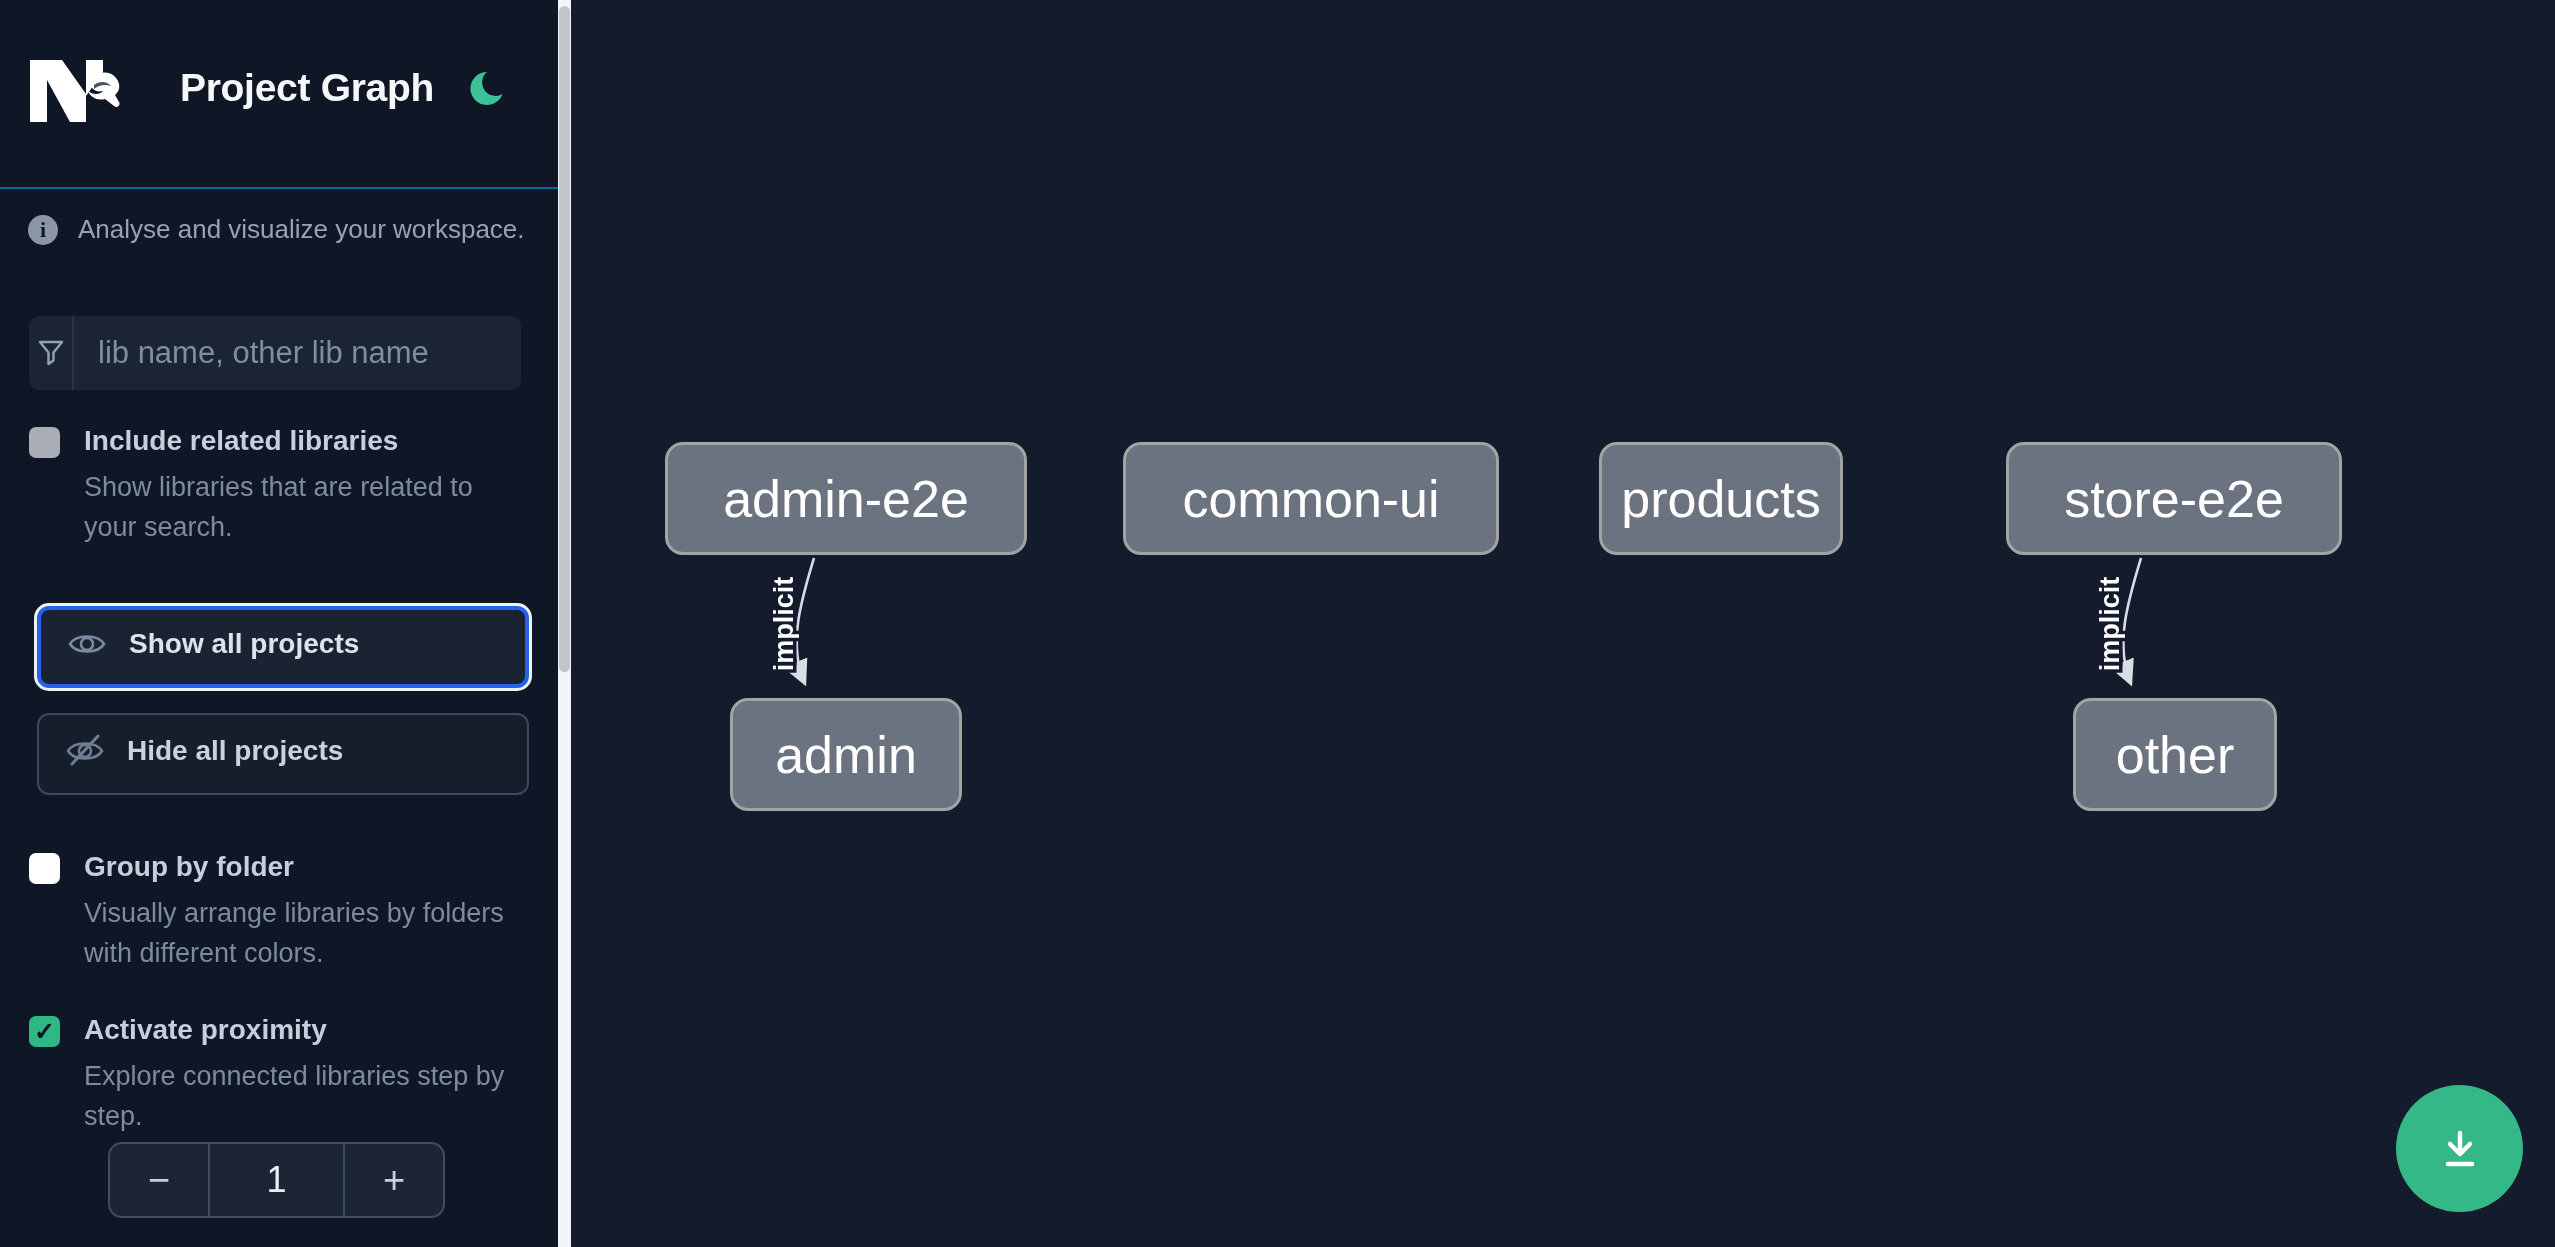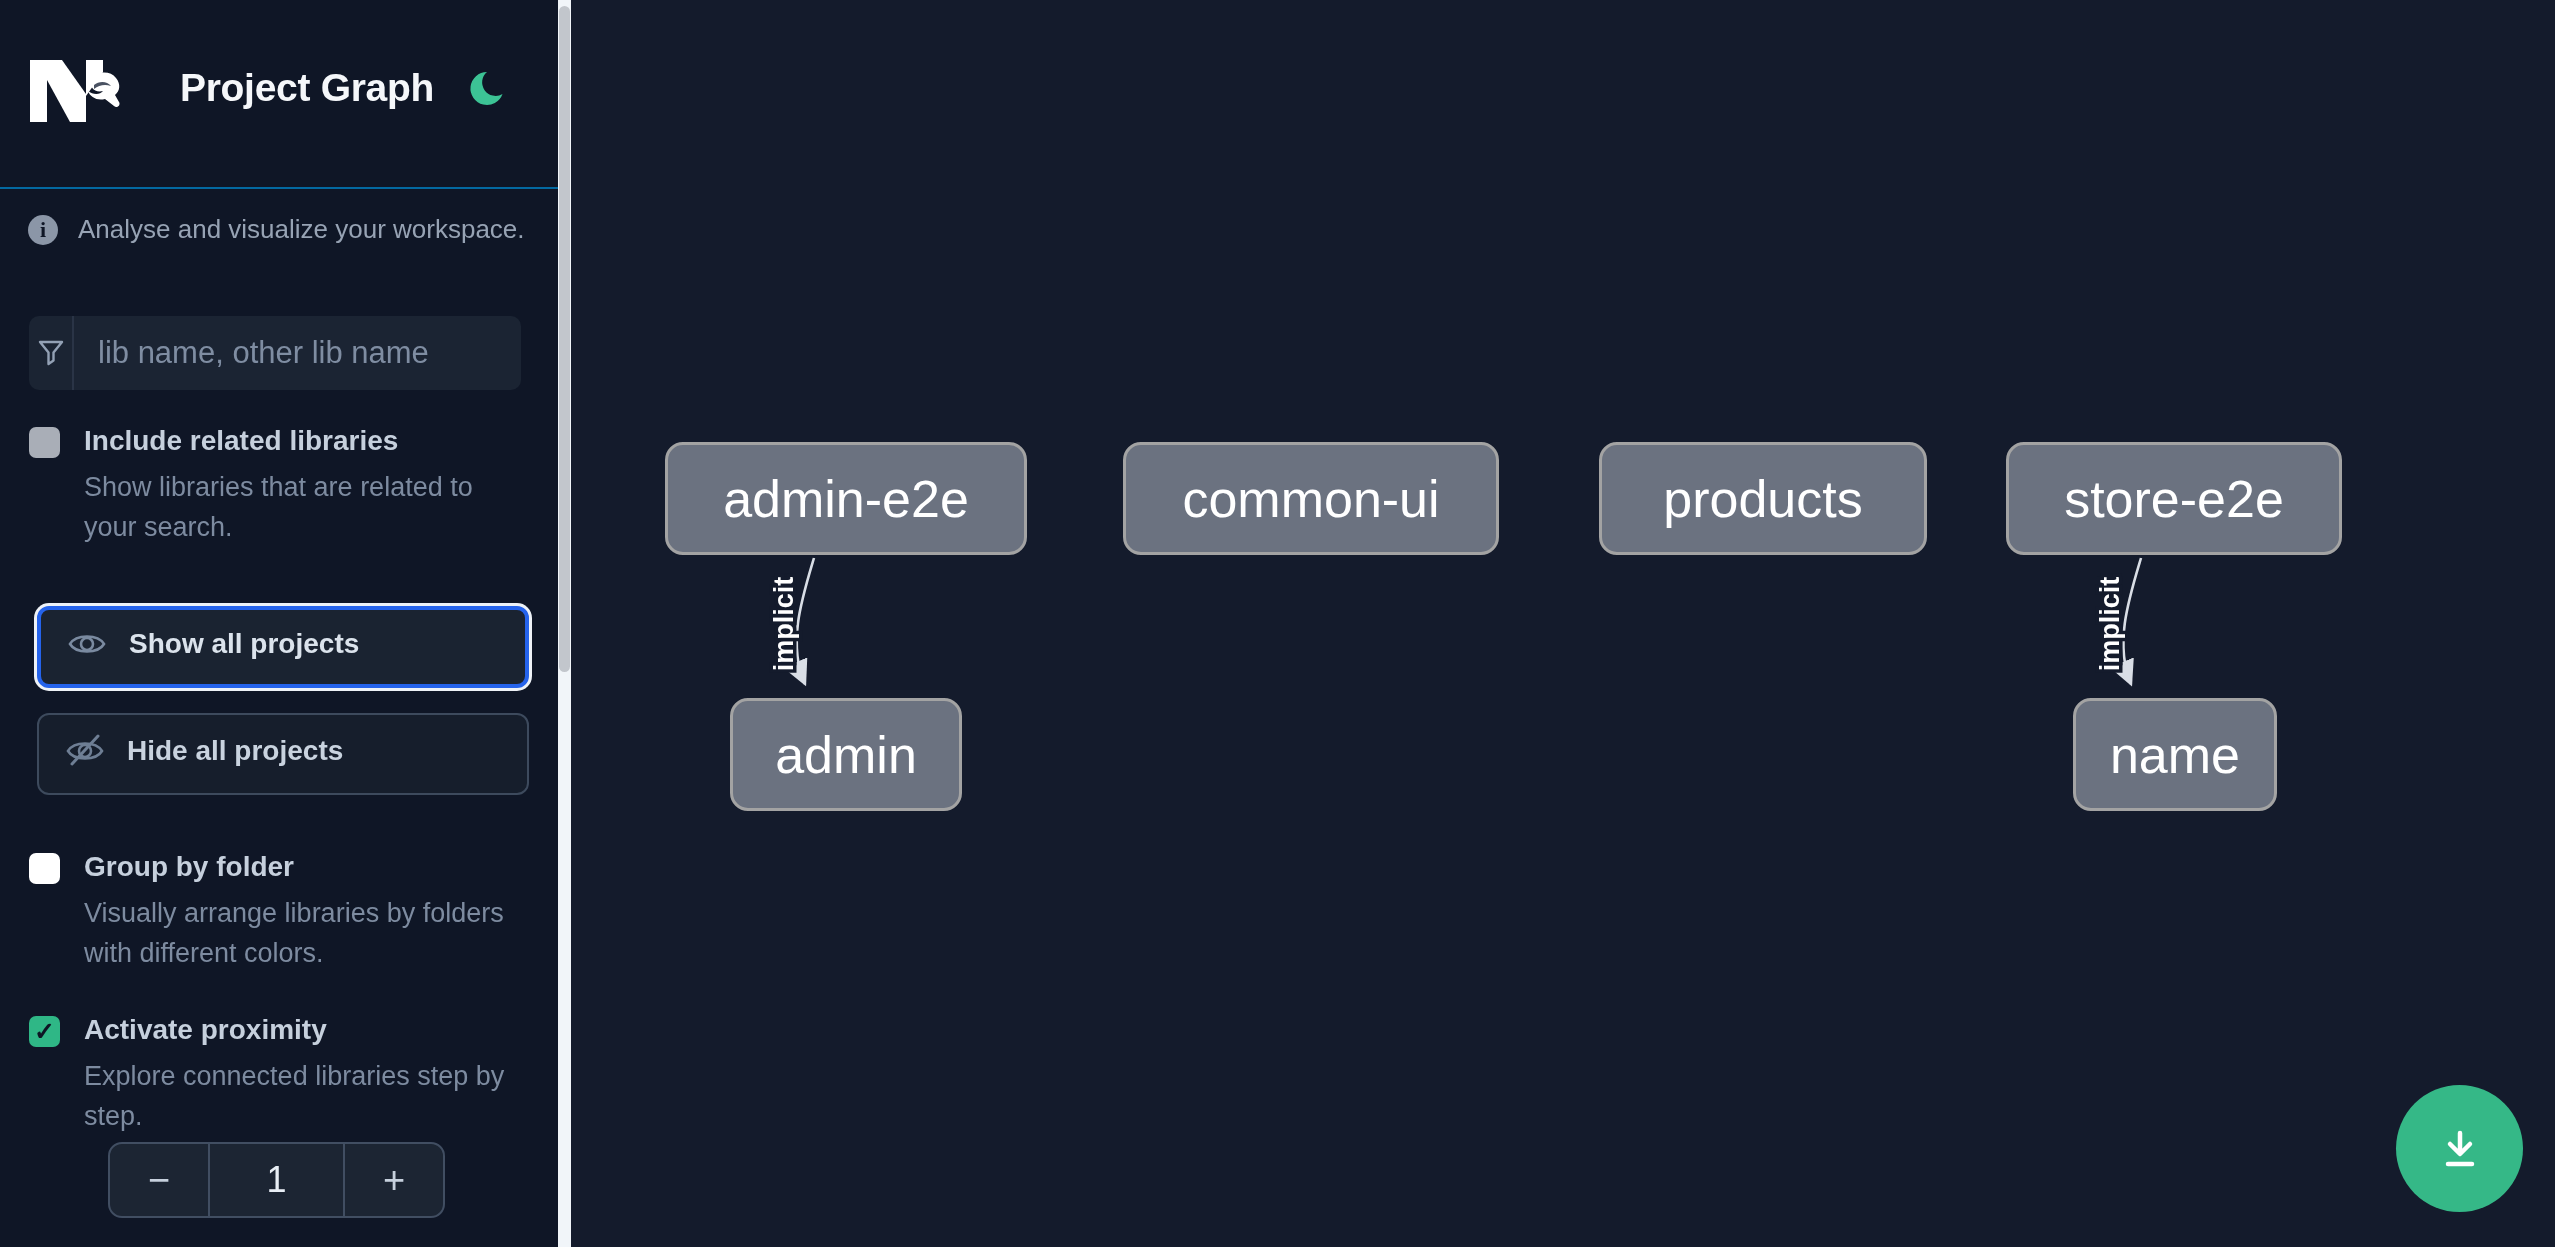--- a/index.html
+++ b/index.html
@@ -69,21 +69,21 @@
 
   
   .canvas { position:absolute; left:571px; top:0; width:1984px; height:1247px;
             background:#141b2c; }
   .edges-svg { position:absolute; left:0; top:0; }
   .node { position:absolute; height:113px; background:#6b7280; border:3px solid #a3a3a3;
           border-radius:18px; display:flex; align-items:center; justify-content:center;
           color:#ffffff; font-size:52px; cursor:pointer; white-space:nowrap; }
   .n-admin-e2e { left:94px;   top:442px; width:362px; }
   .n-common-ui { left:552px;  top:442px; width:376px; }
-  .n-products  { left:1028px; top:442px; width:328px; }
+  .n-products  { left:1028px; top:442px; width:244px; }
   .n-store-e2e { left:1435px; top:442px; width:336px; }
   .n-admin     { left:159px;  top:698px; width:232px; }
   .n-store     { left:1502px; top:698px; width:204px; }
 
   .fab { position:absolute; left:1825px; top:1085px; width:127px; height:127px;
          border-radius:50%; background:#35b887; display:flex; align-items:center;
          justify-content:center; cursor:pointer; }
 
   .edge-label { font-size:27px; font-weight:700; fill:#ffffff;
                 paint-order:stroke; stroke:#141b2c; stroke-width:7px;
@@ -182,21 +182,21 @@
       <path d="M1570 558 C1558 598 1543 644 1560 684" fill="none" stroke="#d9dee6" stroke-width="2.6" marker-end="url(#arrow)"></path>
       <text class="edge-label" transform="rotate(-90 222 624)" x="222" y="624" text-anchor="middle">implicit</text>
       <text class="edge-label" transform="rotate(-90 1548 624)" x="1548" y="624" text-anchor="middle">implicit</text>
     </svg>
 
     <div class="node n-admin-e2e">admin-e2e</div>
     <div class="node n-common-ui">common-ui</div>
     <div class="node n-products">products</div>
     <div class="node n-store-e2e">store-e2e</div>
     <div class="node n-admin">admin</div>
-    <div class="node n-store">name</div>
+    <div class="node n-store">other</div>
 
     <div class="fab">
       <svg width="52" height="52" viewBox="0 0 52 52">
         <path d="M26 10 v20 M16 21 l10 10 10 -10" fill="none" stroke="#ffffff" stroke-width="4.5" stroke-linecap="round" stroke-linejoin="round"></path>
         <line x1="14" y1="41" x2="38" y2="41" stroke="#ffffff" stroke-width="4.5" stroke-linecap="round"></line>
       </svg>
     </div>
   </div>
 </div>
 

